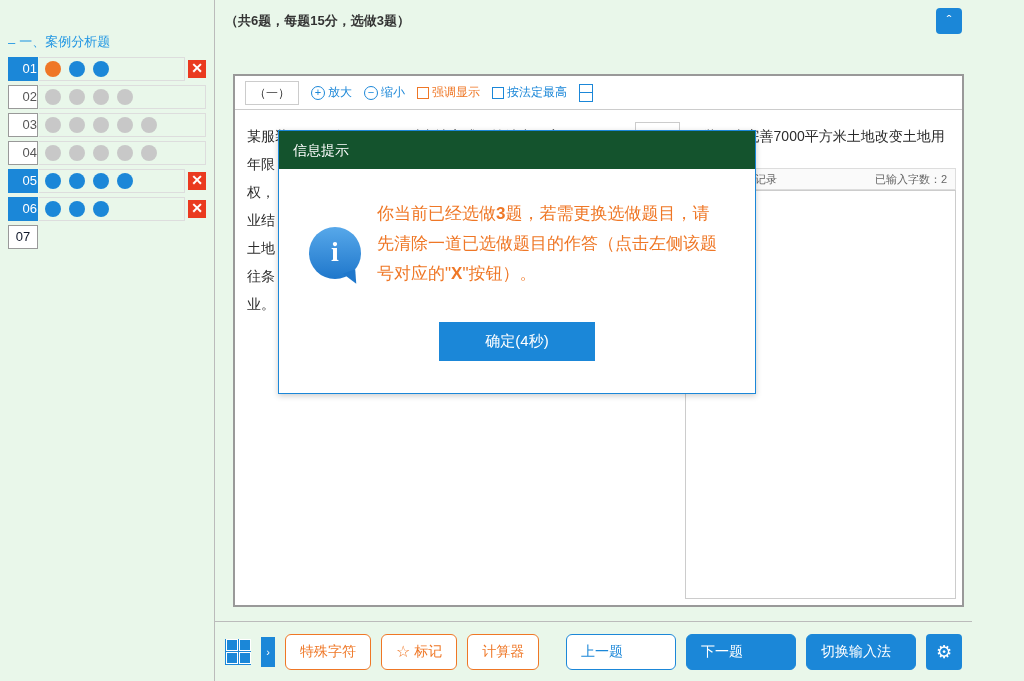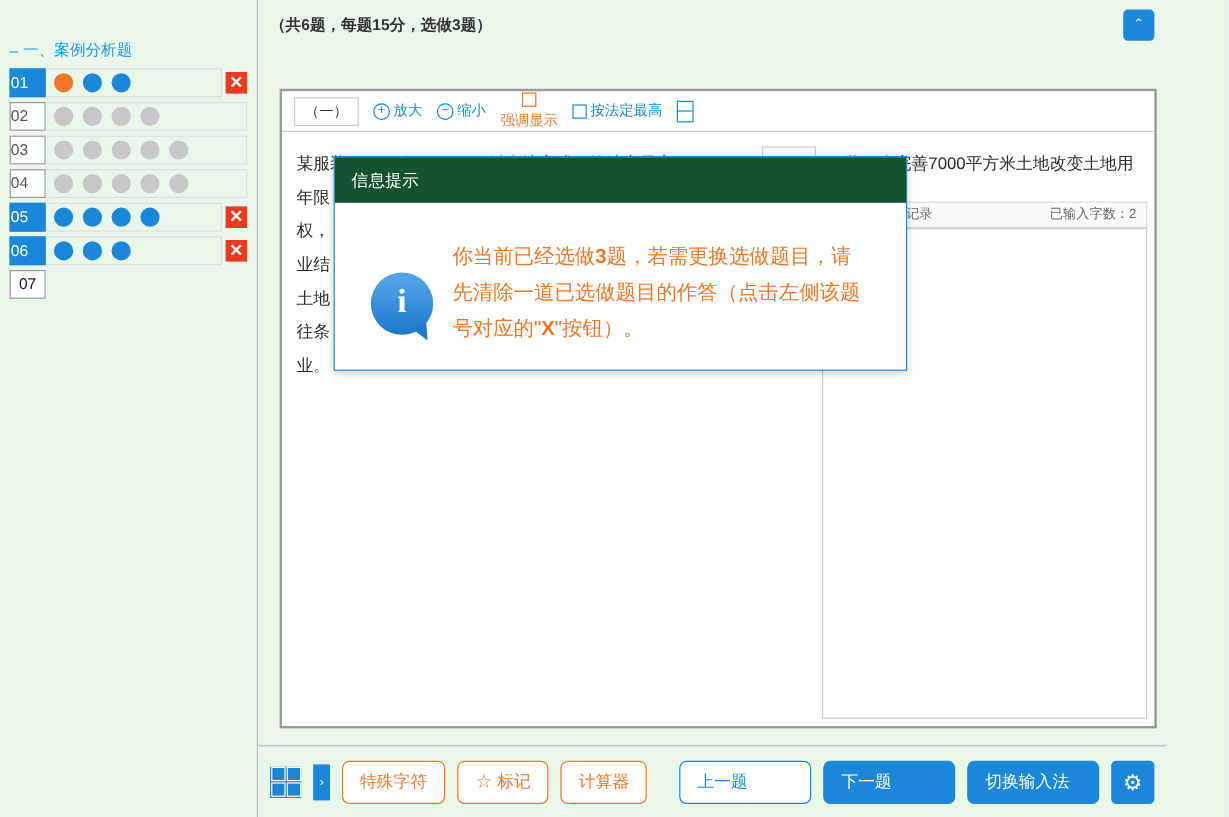--- a/index.html
+++ b/index.html
@@ -1,38 +1,38 @@
 <!DOCTYPE html>
 <html><head>
   <meta charset="utf-8">
   <style>
     * { box-sizing: border-box; margin: 0; padding: 0; }
     body { font-family: "Microsoft YaHei", Arial, sans-serif; width: 1024px; height: 681px; background: #e9f7ea; font-size: 13px; color: #333; position: relative; overflow: hidden; }
     .sidebar { position: absolute; left: 0; top: 0; width: 210px; height: 561px; background: #e9f7ea; padding: 6px 4px; margin-top: 23px; }
     .section-title { color: #2196e3; font-size: 13px; margin: 4px 0 6px 4px; display: flex; align-items: center; }
     .section-title::before { content: "–"; color: #2196e3; margin-right: 4px; }
     .qrow { display: flex; align-items: center; margin-bottom: 4px; height: 24px; position: relative; }
-    .qnum { width: 30px; height: 24px; line-height: 22px; text-align: left; border: 1px solid #999; background: #fff; font-size: 13px; color: #555; margin-left: 4px; }
+    .qnum { width: 30px; height: 24px; line-height: 22px; text-align: right; border: 1px solid #999; background: #fff; font-size: 13px; color: #555; margin-left: 4px; }
     .qnum.active { background: #1b87d8; border-color: #1b87d8; color: #fff; }
     .dots { display: flex; align-items: center; margin-left: 1px; border: 1px solid #ddd; border-left: none; height: 24px; padding: 0 6px; flex: 1; }
     .dot { width: 16px; height: 16px; border-radius: 50%; background: #1b87d8; margin-right: 8px; }
     .dot.orange { background: #ef7726; }
     .dot.gray { background: #c8c8c8; }
     .xbtn { width: 18px; height: 18px; background: #ea3a1f; color: #fff; font-size: 14px; text-align: center; line-height: 16px; margin-left: 3px; cursor: pointer; font-weight: bold; }
     .qnum-solo { width: 30px; height: 24px; line-height: 22px; text-align: center; border: 1px solid #999; background: #fff; font-size: 13px; color: #0f172a; margin-left: 4px; }
     .main { position: absolute; left: 214px; top: 0; width: 758px; height: 681px; border-left: 1px solid #bbb; background: #e9f7ea; }
     .header-bar { display: flex; align-items: center; padding: 8px 10px; }
     .header-text { font-weight: bold; color: #333; flex: 1; }
     .collapse-btn { width: 26px; height: 26px; background: #1b87d8; color: #fff; border-radius: 4px; display: flex; align-items: center; justify-content: center; font-size: 14px; cursor: pointer; }
     .content-box { position: absolute; left: 18px; top: 74px; right: 8px; bottom: 74px; border: 2px solid #999; background: #fff; }
     .toolbar { height: 34px; border-bottom: 1px solid #ccc; display: flex; align-items: center; padding: 0 10px; gap: 12px; }
     .tb-label { border: 1px solid #ccc; padding: 0 8px; height: 24px; line-height: 22px; font-size: 12px; }
     .tb-btn { display: flex; align-items: center; color: #1b87d8; cursor: pointer; font-size: 12px; gap: 3px; }
     .tb-btn .ico { width: 14px; height: 14px; border: 1.5px solid #1b87d8; border-radius: 50%; display: flex; align-items: center; justify-content: center; font-size: 11px; line-height: 1; }
-    .tb-btn.orange { color: #ef7726; flex-direction: column; }
+    .tb-btn.orange { color: #ef7726; }
     .tb-btn.orange .ico-sq { width: 12px; height: 12px; border: 1.5px solid #ef7726; }
     .split-ico { width: 14px; height: 18px; border: 1px solid #1b87d8; display: flex; flex-direction: column; }
     .split-ico div { flex: 1; border-bottom: 1px solid #1b87d8; }
     .split-ico div:last-child { border: none; }
     .text-area { padding: 12px; font-size: 14px; line-height: 2; color: #2b2b2b; position: relative; height: calc(100% - 34px); }
     .left-pane { width: 380px; }
     .right-pane { position: absolute; left: 400px; top: 12px; right: 6px; bottom: 6px; }
     .sub-num { display: inline-block; border: 1px solid #ccc; padding: 0 6px; margin-right: 6px; font-size: 12px; vertical-align: 2px; }
     .right-top-bar { position: absolute; top: 58px; right: 6px; left: 450px; height: 22px; border: 1px solid #ddd; background: #fafafa; font-size: 11px; color: #666; display: flex; align-items: center; padding: 0 8px; justify-content: space-between; }
     .right-edit-area { position: absolute; top: 80px; right: 6px; left: 450px; bottom: 6px; border: 1px solid #ccc; background: #fff; }
@@ -232,13 +232,16 @@
   <div class="modal-head">信息提示</div>
   <div class="modal-body">
     <div class="info-icon">
       <div class="disc"></div>
         <div class="tail"></div>
     </div>
     <div class="modal-text">
       <span>你当前已经选做</span><b>3</b><span>题，若需更换选做题目，请先清除一道已选做题目的作答（点击左侧该题号对应的"</span><b>X</b><span>"按钮）。</span>
     </div>
   </div>
+  <div class="modal-foot">
+    <button class="modal-ok">确定(4秒)</button>
+  </div>
 </div>
 
 </body></html>

